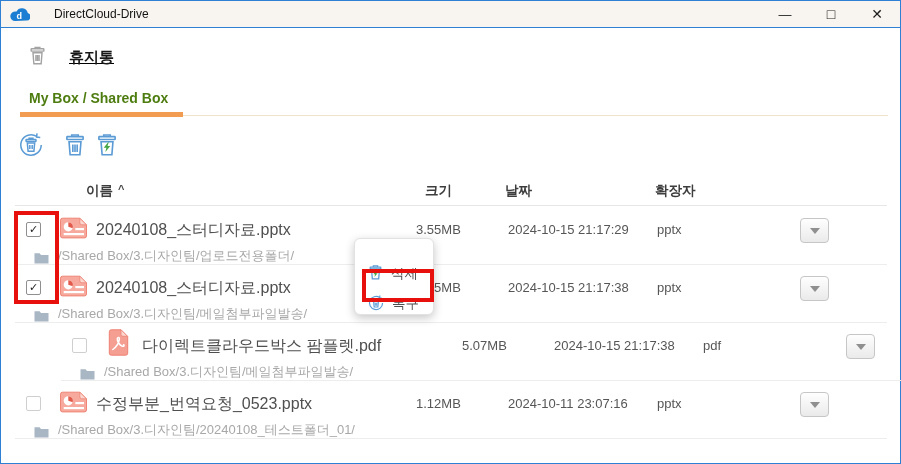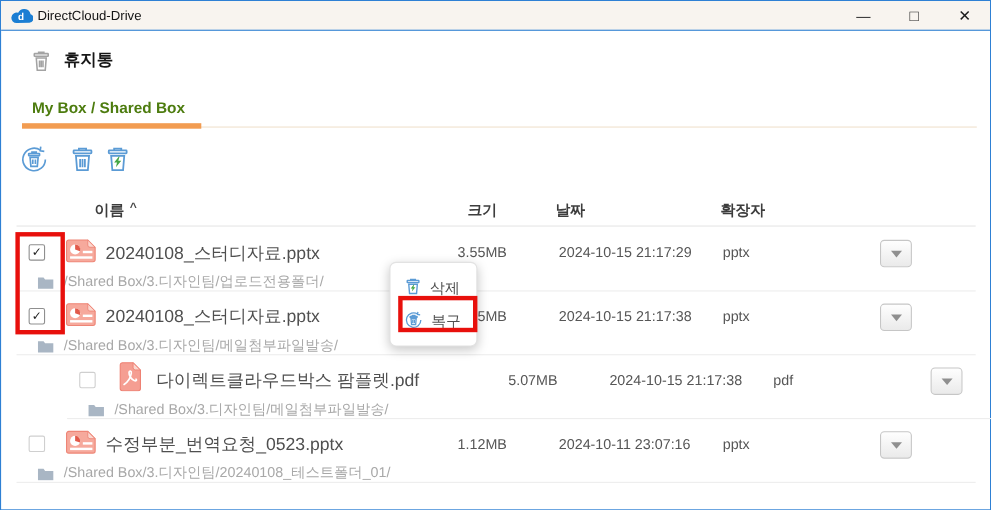--- a/index.html
+++ b/index.html
@@ -5,28 +5,28 @@
   html,body{margin:0;padding:0;}
   body{
     width:901px;height:464px;position:relative;background:#fff;
     font-family:"Liberation Sans","DejaVu Sans",sans-serif;overflow:hidden;
   }
   .window{position:absolute;inset:0;border:1px solid #2e80d4;box-sizing:border-box;background:#fff;}
   
   .titlebar{position:absolute;left:0;top:0;right:0;height:27px;background:#f8f4ef;
     border-bottom:1px solid #2e80d4;display:flex;align-items:center;box-sizing:border-box;}
   .logo{margin-left:9px;display:flex;align-items:center;}
-  .title-text{margin-left:4px;font-size:12px;color:#141414;}
+  .title-text{margin-left:24px;font-size:12px;color:#141414;}
   .win-controls{margin-left:auto;display:flex;height:100%;}
   .win-btn{width:46px;height:100%;display:flex;align-items:center;justify-content:center;
     font-size:13px;color:#1c1c1c;cursor:default;}
   .win-btn.max{font-size:14px;}
   .win-btn.close{font-size:14px;}
   
-  .page-title{position:absolute;left:27px;top:44px;display:flex;align-items:flex-start;gap:11px;}
+  .page-title{position:absolute;left:27px;top:44px;display:flex;align-items:center;gap:22px;text-decoration:underline;}
   .page-title-text{font-size:15px;font-weight:bold;color:#171717;}
   
   .tab-label{position:absolute;left:28px;top:89px;font-size:14px;font-weight:bold;color:#4d7c0f;}
   .tab-thinline{position:absolute;left:19px;top:114px;width:868px;height:1px;background:#f0e1ce;}
   .tab-bar{position:absolute;left:19px;top:111px;width:163px;height:5px;background:#f29c51;}
   
   .tool-icon{position:absolute;top:130px;width:28px;height:28px;display:flex;align-items:center;justify-content:center;}
   .tool-restore{left:16px;} .tool-delete{left:60px;} .tool-purge{left:92px;}
   .notice{position:absolute;right:65px;top:135px;font-size:13px;color:#9d9d9d;white-space:nowrap;}
   .notice b{color:#8a8a8a;}
@@ -51,21 +51,21 @@
   .fsize{position:absolute;left:415px;top:15px;font-size:13px;color:#565656;}
   .fdate{position:absolute;left:507px;top:15px;font-size:13px;color:#565656;}
   .fext{position:absolute;left:656px;top:15px;font-size:13px;color:#565656;}
   .drop{position:absolute;left:799px;top:11px;width:29px;height:25px;border:1px solid #c6c6c6;border-radius:4px;
     background:linear-gradient(#fefefe,#eaeaea);display:flex;align-items:center;justify-content:center;box-sizing:border-box;}
   .drop-tri{width:0;height:0;border-left:5px solid transparent;border-right:5px solid transparent;border-top:6px solid #8f8f8f;}
   .folder{position:absolute;left:33px;top:43px;}
   .fpath{position:absolute;left:57px;top:40px;font-size:13px;color:#a8a8a8;}
   
   .menu{position:absolute;left:353px;top:237px;width:80px;height:77px;background:#fff;border:1px solid #e2e2e2;
-    border-radius:6px;box-shadow:0 3px 10px rgba(0,0,0,0.22);z-index:50;box-sizing:border-box;padding-top:8px;}
+    border-radius:6px;box-shadow:0 3px 10px rgba(0,0,0,0.22);z-index:50;box-sizing:border-box;padding-top:20px;}
   .menu-item{height:30px;display:flex;align-items:center;padding-left:12px;gap:7px;font-size:13.5px;color:#4f4f4f;}
   
   .ann{position:absolute;border:4px solid #e8100c;box-sizing:border-box;z-index:100;pointer-events:none;}
   .ann-checkboxes{left:13px;top:210px;width:45px;height:93px;}
   .ann-restore{left:361px;top:268px;width:72px;height:33px;}
 </style>
 </head>
 <body>
 
 <div class="window">

